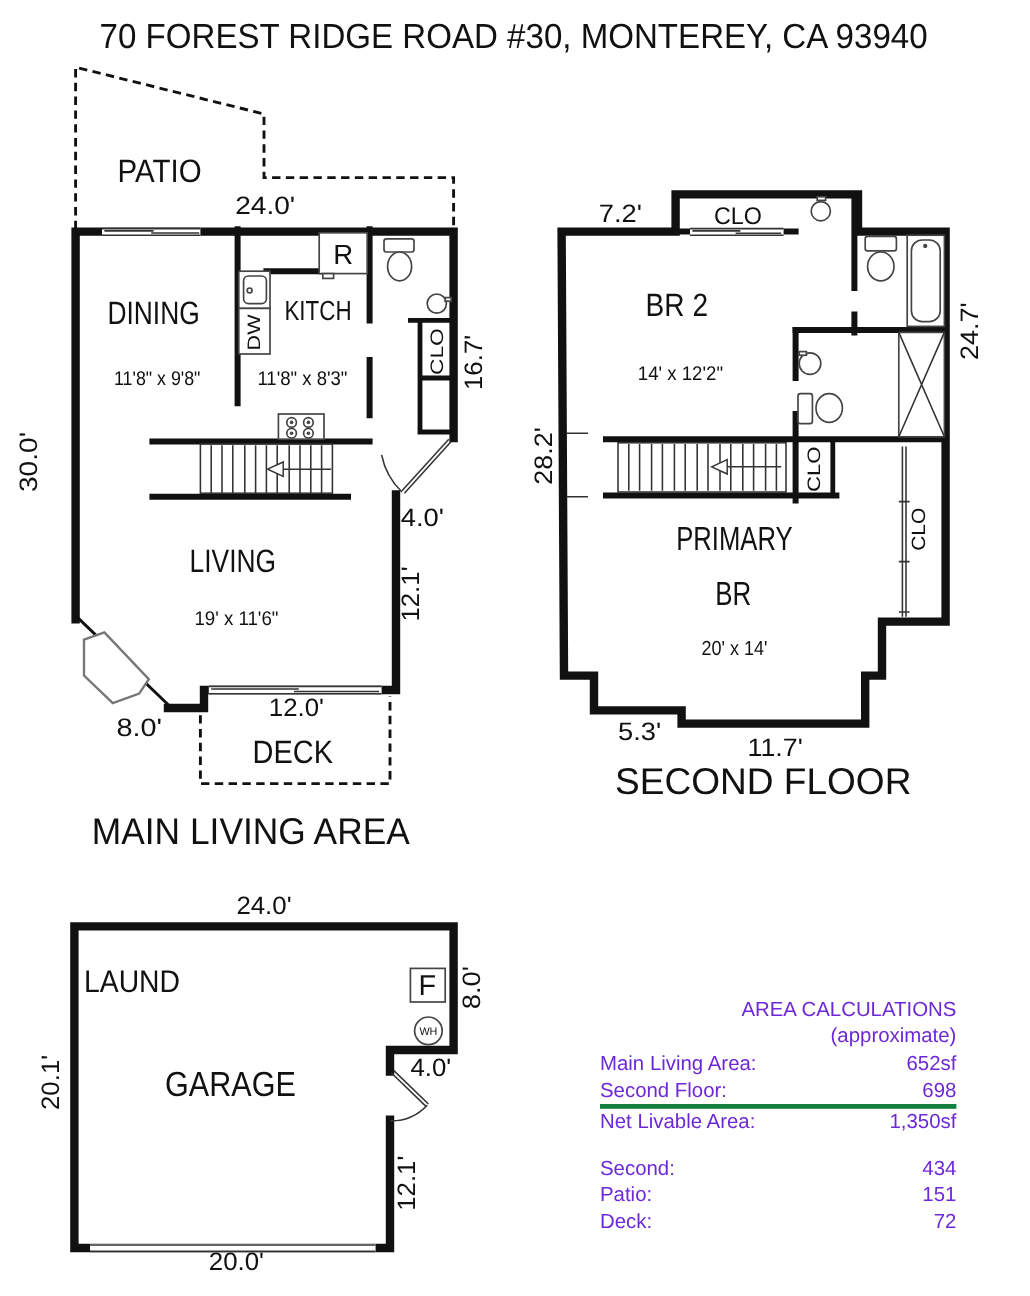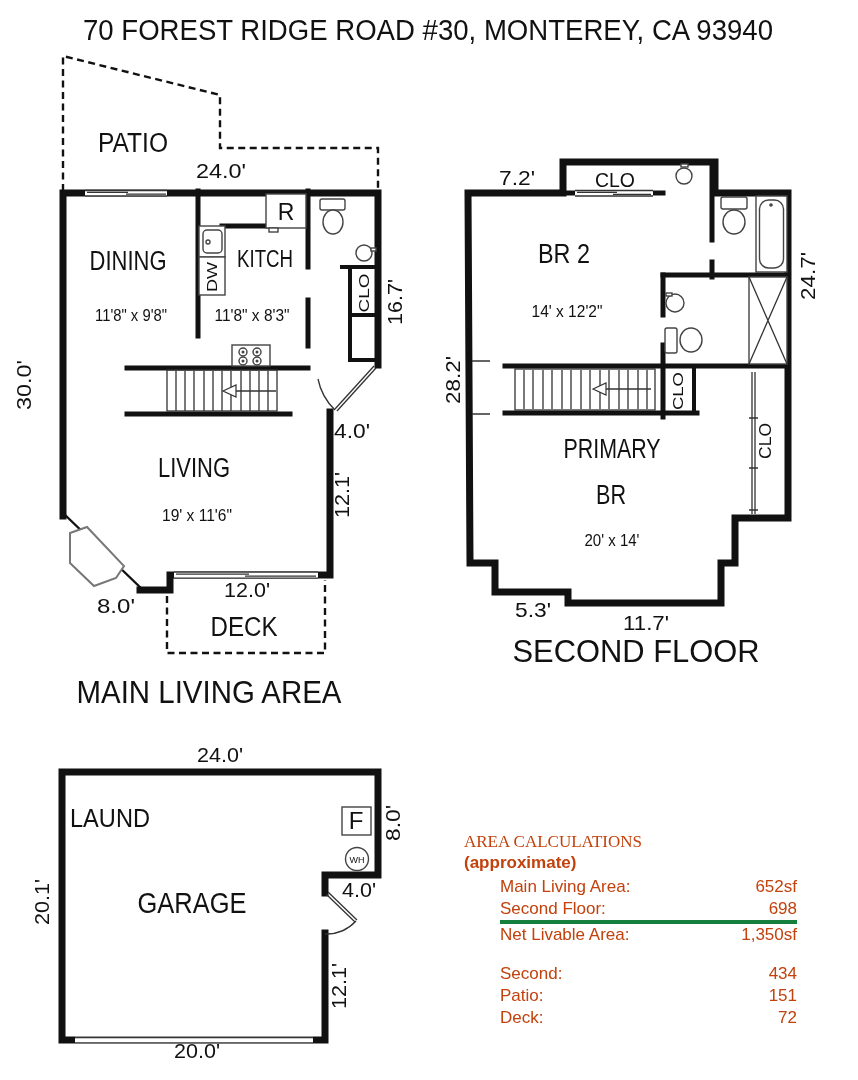--- a/index.html
+++ b/index.html
@@ -1,34 +1,34 @@
 <!DOCTYPE html>
 <html><head>
 <meta charset="utf-8">
 <style>
   html,body{margin:0;padding:0;background:#fff;}
   .canvas{position:relative;width:838px;height:1080px;background:#ffffff;overflow:hidden;
-          font-family:"Liberation Sans", sans-serif;color:#c2410c;}
+          font-family:"Liberation Sans", sans-serif;color:#6d28d9;}
   svg{position:absolute;left:0;top:0;}
   svg text{font-family:"Liberation Sans", sans-serif;fill:#111;}
   .wall{stroke:#111;stroke-width:7;fill:none;stroke-linecap:square;stroke-linejoin:miter;}
   .iwall{stroke:#111;stroke-width:5;fill:none;stroke-linecap:square;}
   .cwall{stroke:#111;stroke-width:4;fill:none;stroke-linecap:square;}
   .thin{stroke:#333;stroke-width:1.3;fill:none;}
   .fix{stroke:#444;stroke-width:1.4;fill:#fff;}
   .dash{stroke:#111;stroke-width:2.4;fill:none;stroke-dasharray:7 4.5;}
   .band{fill:#fff;stroke:none;}
   .t-room{font-size:27px;}
   .t-dim{font-size:21px;}
   .t-size{font-size:16.5px;}
   .t-cap{font-size:31px;}
   .t-clo{font-size:15px;}
   .area-calc{position:absolute;left:464px;top:831px;width:333px;font-size:17px;line-height:21px;}
-  .ac-title{text-align:left;font-family:Liberation Serif, serif;}
-  .ac-sub{text-align:left;margin-bottom:3px;font-weight:bold;}
+  .ac-title{text-align:right;}
+  .ac-sub{text-align:right;margin-bottom:3px;}
   .ac-row{display:flex;justify-content:space-between;height:22px;align-items:baseline;margin-left:36px;}
   .ac-row.underline{border-bottom:4px solid #15803d;}
   .ac-gap{height:17px;}
 </style>
 </head>
 <body>
 
 <div class="canvas">
 <svg width="858" height="1080" viewBox="0 0 858 1080">
 

